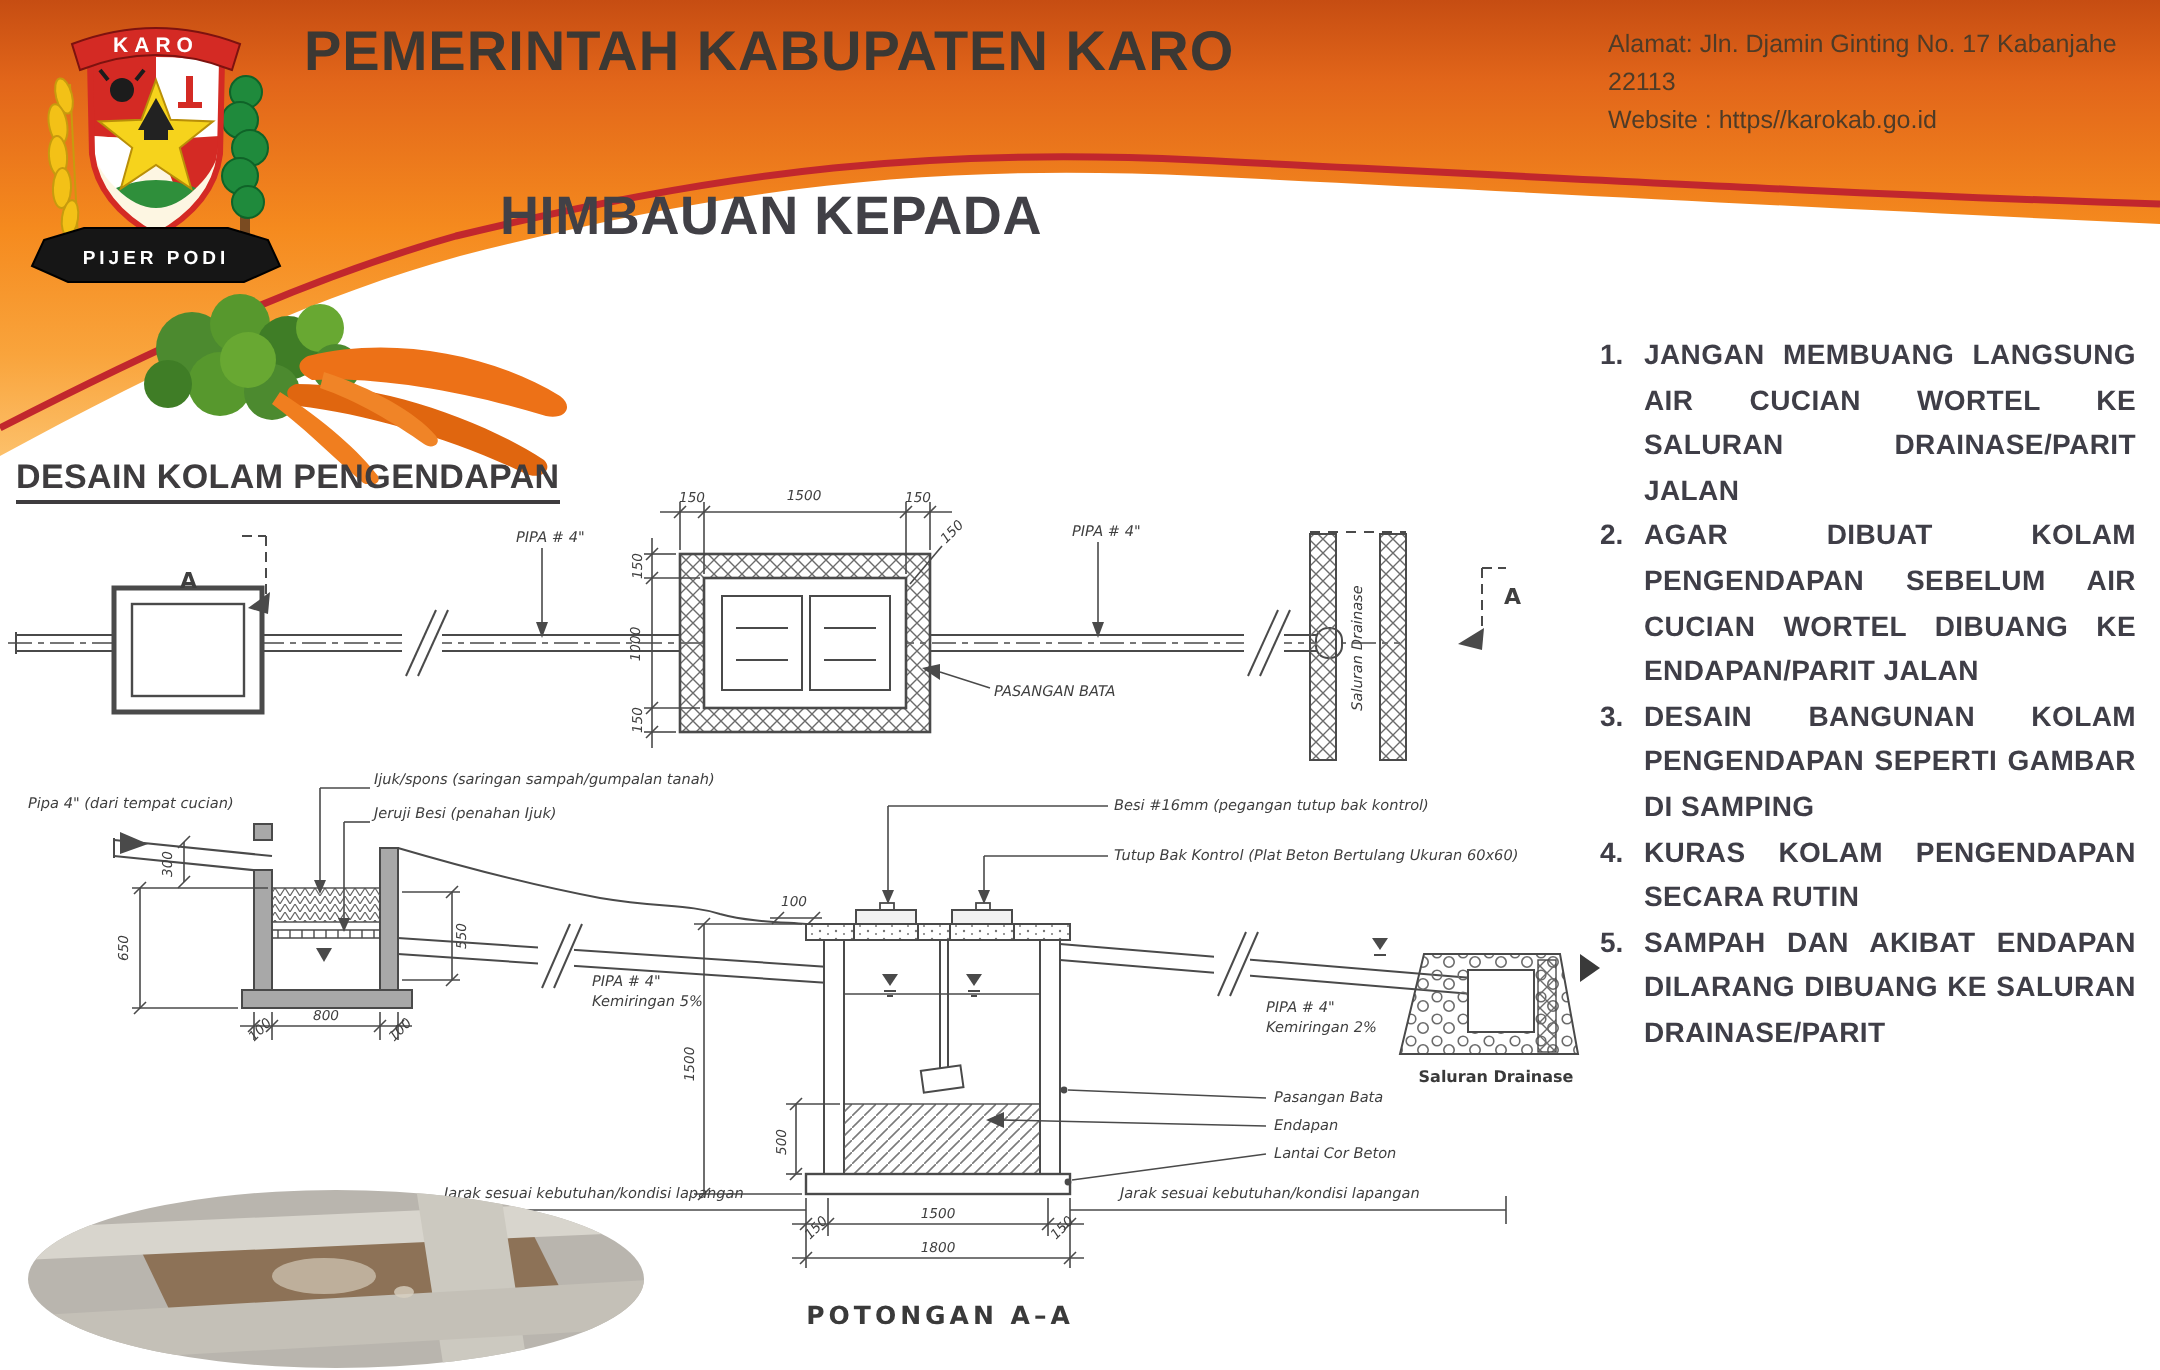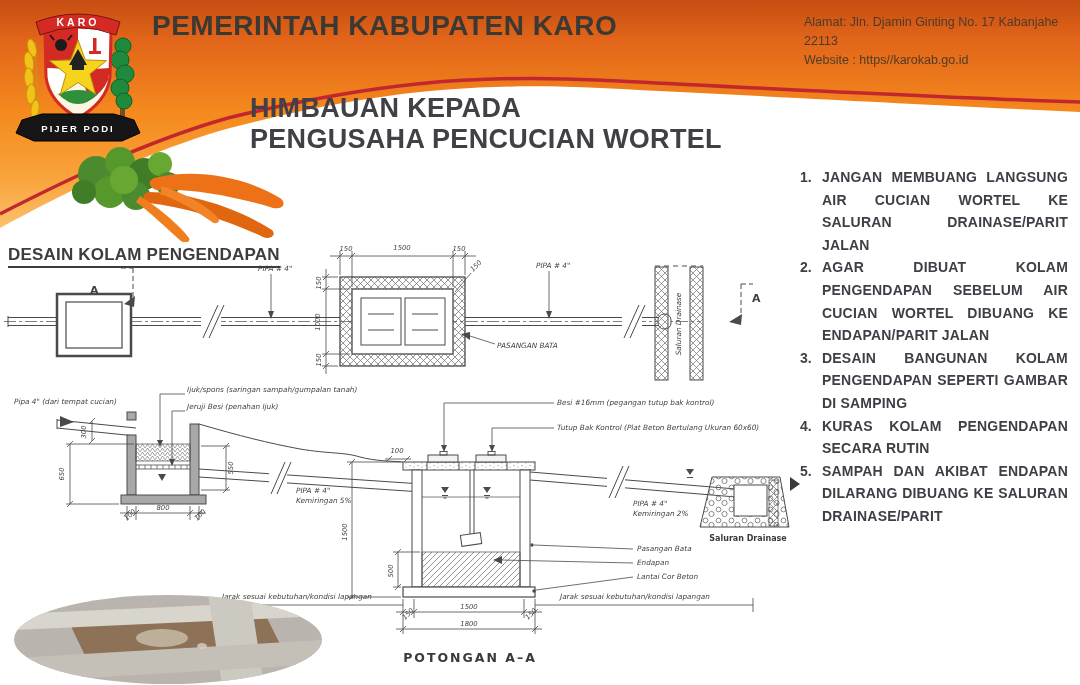--- a/index.html
+++ b/index.html
@@ -4,21 +4,21 @@
 <style>
   html,body{margin:0;padding:0;background:#888;}
   .page{position:relative;width:1080px;height:685px;background:#ffffff;overflow:hidden;
         font-family:"Liberation Sans",sans-serif;}
   .abs{position:absolute;}
   
   .agency{left:152px;top:10px;font-size:28px;font-weight:bold;color:#3c3833;letter-spacing:.5px;}
   .addr{left:804px;top:13px;font-size:12.5px;font-weight:normal;color:#4e3b27;line-height:19px;}
   .main-title{left:250px;top:93px;width:590px;text-align:left;font-size:27px;font-weight:bold;
               color:#414046;line-height:31px;letter-spacing:.3px;}
-  .desain{left:8px;top:245px;font-size:17px;font-weight:bold;color:#3e3c3e;
+  .desain{left:8px;top:229px;font-size:17px;font-weight:bold;color:#3e3c3e;
           border-bottom:2.5px solid #3e3c3e;padding-bottom:1px;letter-spacing:.2px;}
   
   .notice{left:800px;top:157px;width:268px;color:#3f3e47;font-weight:bold;}
   .notice .intro{font-size:15.2px;line-height:26.5px;text-align:justify;letter-spacing:.6px;}
   .notice ol{margin:9px 0 0 0;padding:0;list-style:none;}
   .notice li{display:flex;font-size:14px;line-height:22.6px;}
   .notice .num{width:22px;flex:none;}
   .notice .txt{flex:1;text-align:justify;letter-spacing:.2px;}
   
   .t-lbl{font:italic 7.3px "DejaVu Sans",sans-serif;fill:#3f3f3f;stroke:none;}
@@ -127,21 +127,20 @@
     <g stroke="none">
       <path d="M92,38 C132,28 182,36 218,58 C225,63 221,70 211,68 C172,56 128,48 94,50 C86,46 86,41 92,38 Z" fill="#ed7117"></path>
       <path d="M86,52 C126,52 176,68 210,90 C215,95 208,100 201,97 C166,80 122,67 87,63 C80,59 80,54 86,52 Z" fill="#e0660f"></path>
       <path d="M78,56 C100,70 118,86 127,98 C129,102 123,104 119,101 C104,88 88,72 74,62 Z" fill="#f07e1f"></path>
       <path d="M100,46 C124,54 146,66 156,78 C159,82 154,85 150,82 C136,72 116,60 98,54 Z" fill="#f08427"></path>
     </g>
   </svg>
 
   <div class="abs main-title">
     <div>HIMBAUAN KEPADA</div>
-    <div>PENGUSAHA PENCUCIAN WORTEL</div>
   </div>
   <div class="abs desain">DESAIN KOLAM PENGENDAPAN</div>
 
   <div class="abs notice">
     <ol>
       <li>
           <span class="num">1.</span>
           <span class="txt">JANGAN MEMBUANG LANGSUNG AIR CUCIAN WORTEL KE SALURAN DRAINASE/PARIT JALAN</span>
         </li>
       <li>

